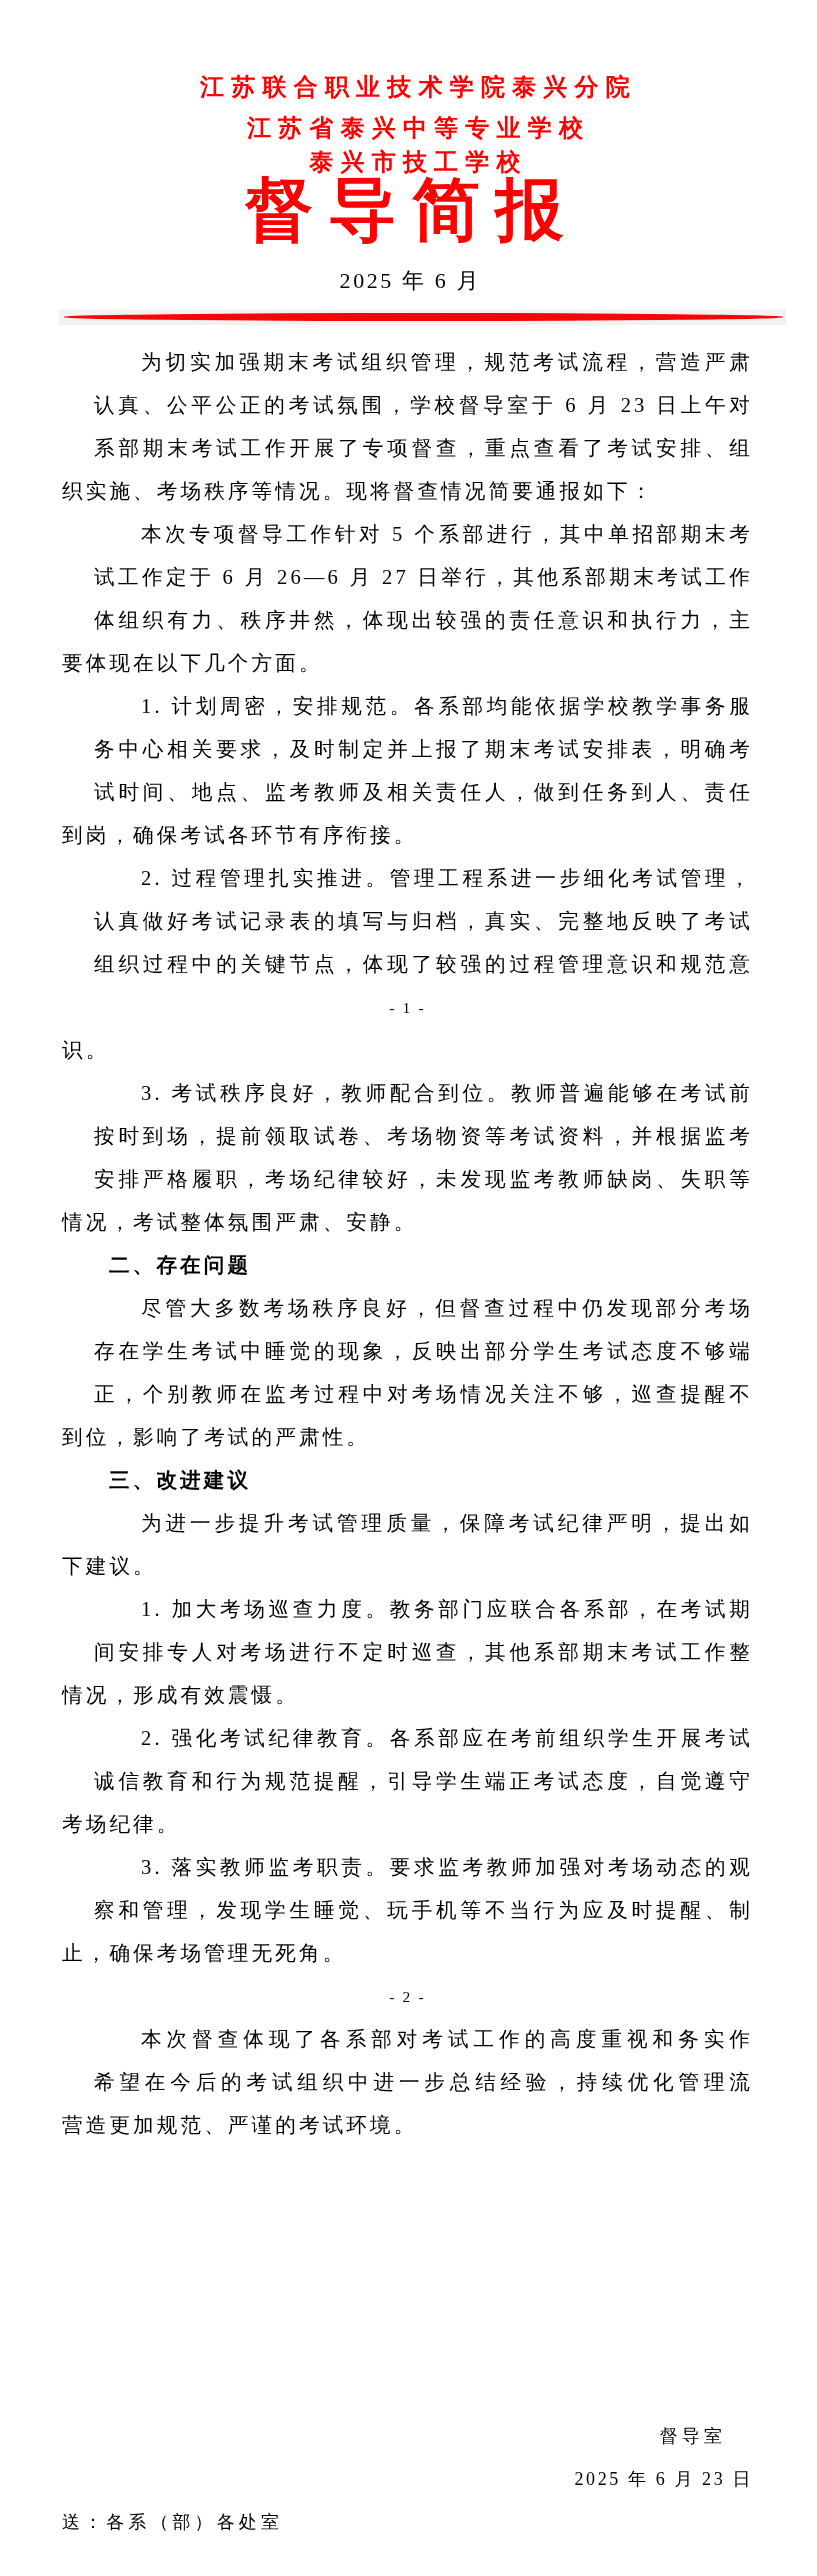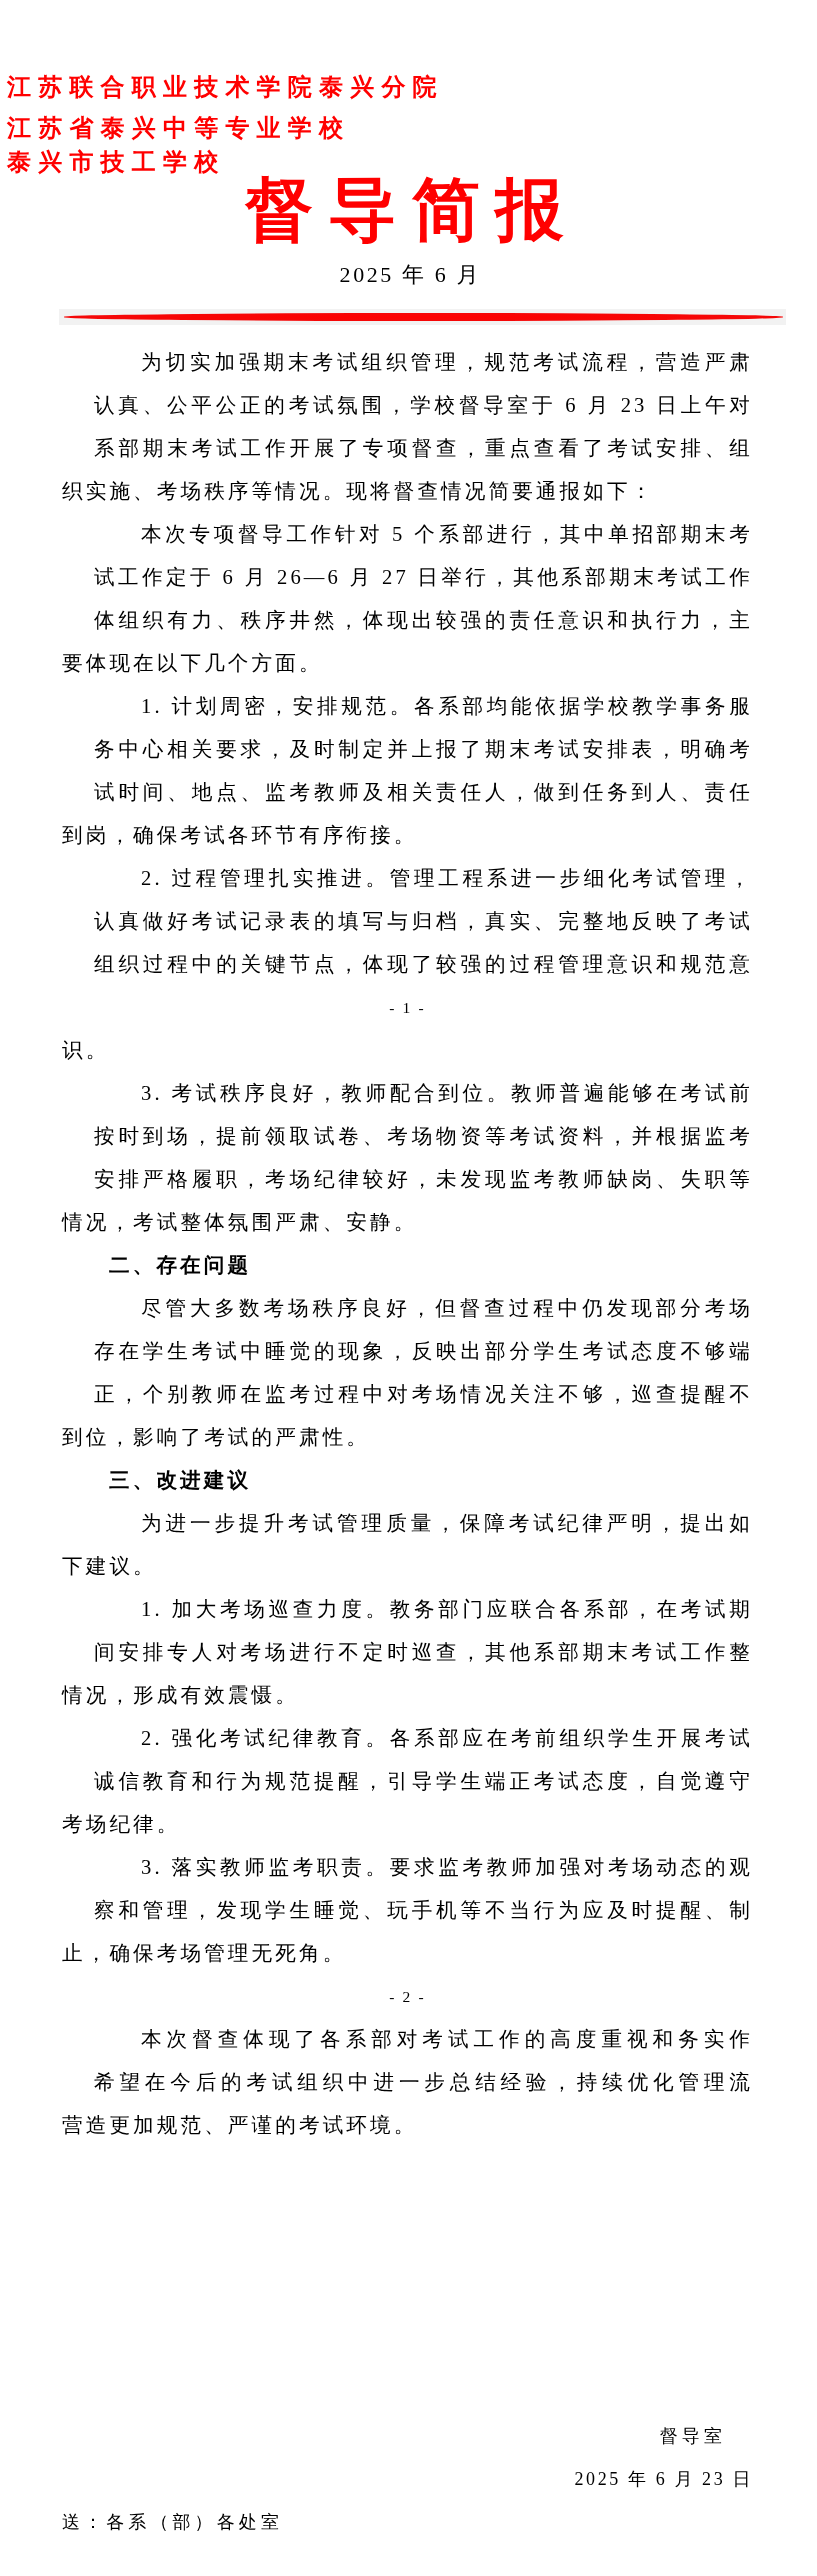--- a/index.html
+++ b/index.html
@@ -7,38 +7,39 @@
     position:relative;
     width:818px;height:3116px;
     background:#ffffff;
     overflow:hidden;
     font-family:"Liberation Serif","DejaVu Serif",serif;
     color:#000;
   }
   
   .hdr-line{
     position:absolute;left:0;right:0;
+    text-align:center;
     color:var(--accent,#ff0000);
     font-size:24px;font-weight:600;
-    letter-spacing:7.2px;padding-left:7px;
+    letter-spacing:7.2px;padding-left:19px;
     white-space:nowrap;
   }
   .hdr-line.l1{top:71px;}
   .hdr-line.l2{top:112px;}
   .hdr-line.l3{top:146px;}
   .doc-title{
     position:absolute;left:0;right:0;top:174px;
     text-align:center;
     color:var(--accent,#ff0000);
     font-size:68px;font-weight:bold;
     letter-spacing:15.5px;padding-left:6px;
     white-space:nowrap;line-height:72px;
   }
   .doc-date{
-    position:absolute;left:0;right:0;top:260px;
+    position:absolute;left:0;right:0;top:266px;
     text-align:center;
     font-size:22px;letter-spacing:2.6px;padding-left:2.6px;
     white-space:nowrap;
   }
   .ribbon-band{
     position:absolute;top:309px;left:59px;
     width:727px;height:16px;
     background:var(--band,#f2f2f2);
   }
   .ribbon{

